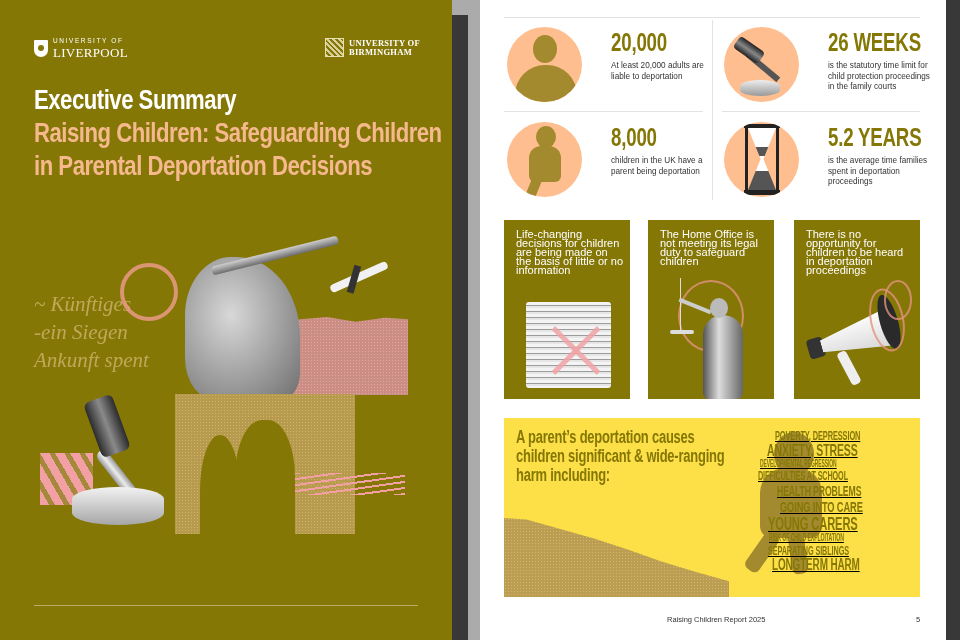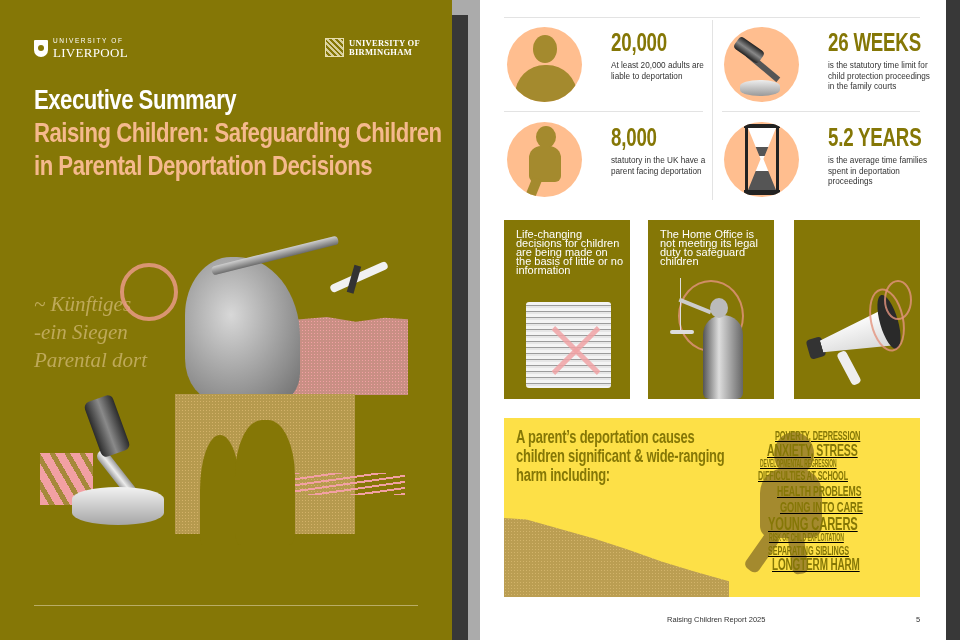--- a/index.html
+++ b/index.html
@@ -139,21 +139,21 @@
   <div class="cover-title">
     <div class="t1">Executive Summary</div>
     <div class="t2">Raising Children: Safeguarding Children</div>
     <div class="t2">in Parental Deportation Decisions</div>
   </div>
 
   <div class="collage">
     <div class="script">
       <div>~ Künftiges</div>
       <div>-ein Siegen</div>
-      <div>Parental dort</div>
+      <div>Ankunft spent</div>
     </div>
     <div class="pink-circle"></div>
     <div class="pink-halftone"></div>
     <div class="hand"></div>
     <div class="pen"></div>
     <div class="plane"></div>
     <div class="gold-paper"></div>
     <div class="silhouette-b"></div>
     <div class="silhouette-a"></div>
     <div class="pink-scribble"></div>
@@ -195,21 +195,21 @@
     <div class="desc">is the statutory time limit for child protection proceedings in the family courts</div>
   </div>
 
   <div class="stat s3">
     <div class="disc">
       <div class="figure fig-child-head"></div>
       <div class="figure fig-child-body"></div>
       <div class="figure fig-child-leg"></div>
     </div>
     <div class="num">8,000</div>
-    <div class="desc">statutory in the UK have a parent facing deportation</div>
+    <div class="desc">children in the UK have a parent being deportation</div>
   </div>
 
   <div class="stat s4">
     <div class="disc">
       <div class="figure hg-glass"></div>
       <div class="figure hg-post" style="left:21px"></div>
       <div class="figure hg-post" style="left:52px"></div>
       <div class="figure hg-top"></div>
       <div class="figure hg-bot"></div>
     </div>
@@ -227,20 +227,21 @@
     <div class="ctext">The Home Office is not meeting its legal duty to safeguard children</div>
     <div class="pink-ring" style="left:30px;top:60px;width:66px;height:72px;"></div>
     <div class="scale-string"></div>
     <div class="scale-pan"></div>
     <div class="justice-arm"></div>
     <div class="justice-body"></div>
     <div class="justice-head"></div>
   </div>
 
   <div class="card c3">
+    <div class="ctext">There is no opportunity for children to be heard in deportation proceedings</div>
     <div class="megaphone-handle"></div>
     <div class="megaphone-back"></div>
     <div class="megaphone-cone"></div>
     <div class="megaphone-rim"></div>
     <div class="pink-ring" style="left:76px;top:68px;width:34px;height:64px;transform:rotate(-12deg);"></div>
     <div class="pink-ring" style="left:90px;top:60px;width:28px;height:40px;"></div>
   </div>
 
   <div class="harm-panel">
     <div class="harm-heading">

